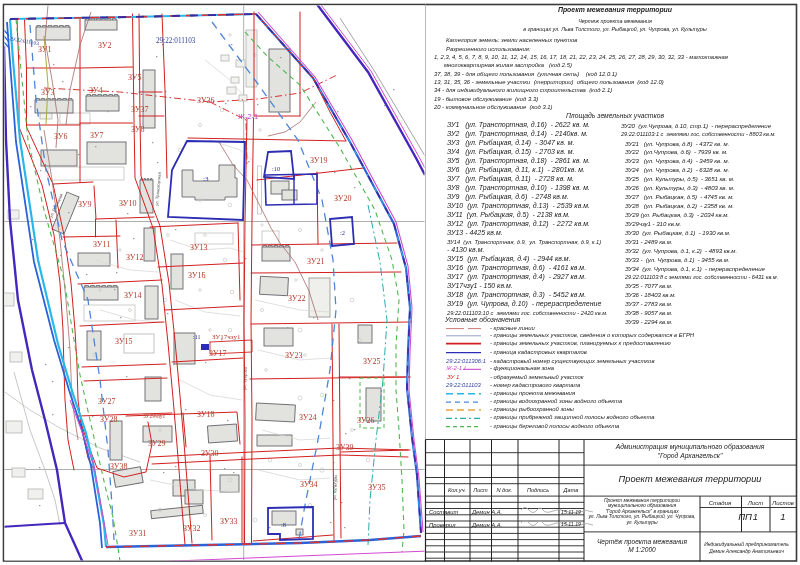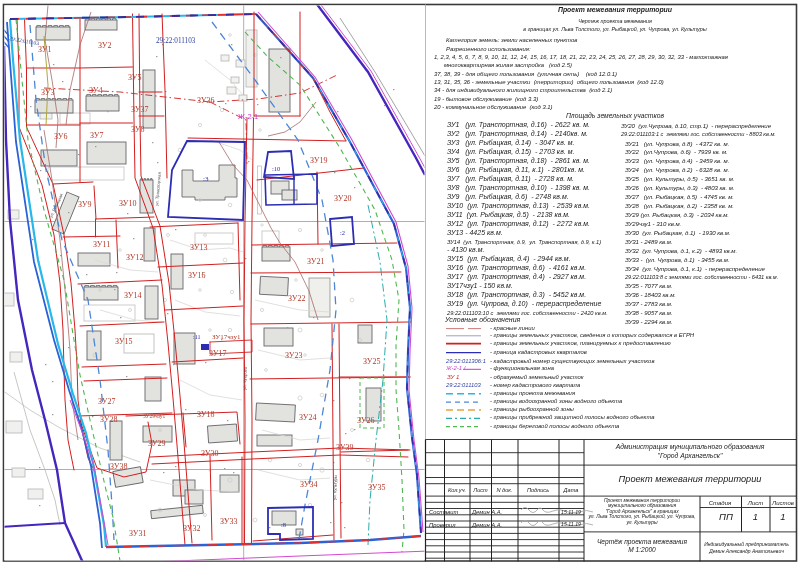--- a/index.html
+++ b/index.html
@@ -680,21 +680,21 @@
 <div class="it ctr" style="left:585.0px;top:497.5px;width:114px;font-size:4.9px;">Проект межевания территории</div>
 <div class="it ctr" style="left:585.0px;top:503.0px;width:114px;font-size:4.9px;">муниципального образования</div>
 <div class="it ctr" style="left:585.0px;top:508.5px;width:114px;font-size:4.9px;">"Город Архангельск" в границах</div>
 <div class="it ctr" style="left:585.0px;top:514.0px;width:114px;font-size:4.9px;">ул. Льва Толстого, ул. Рыбацкой, ул. Чупрова,</div>
 <div class="it ctr" style="left:585.0px;top:519.5px;width:114px;font-size:4.9px;">ул. Культуры</div>
 
 <div class="it ctr" style="left:700.0px;top:499.5px;width:40px;font-size:6.0px;">Стадия</div>
 <div class="it ctr" style="left:741.5px;top:499.5px;width:28px;font-size:6.0px;">Лист</div>
 <div class="it ctr" style="left:769.5px;top:499.5px;width:27px;font-size:6.0px;">Листов</div>
 
-<div class="it ctr" style="left:700.0px;top:512.0px;width:52px;font-size:9.5px;">ПП</div>
+<div class="it ctr" style="left:700.0px;top:512.0px;width:52px;font-size:9.5px;text-align:right;">ПП</div>
 <div class="it ctr" style="left:741.5px;top:512.0px;width:28px;font-size:9.5px;">1</div>
 <div class="it ctr" style="left:769.5px;top:512.0px;width:27px;font-size:9.5px;">1</div>
 
 <div class="it ctr" style="left:585.0px;top:537.5px;width:114px;font-size:6.6px;">Чертёж проекта межевания</div>
 <div class="it ctr" style="left:585.0px;top:546.0px;width:114px;font-size:6.6px;">М 1:2000</div>
 
 <div class="it ctr" style="left:696.5px;top:541.5px;width:100px;font-size:5.0px;">Индивидуальный предприниматель</div>
 <div class="it ctr" style="left:696.5px;top:548.5px;width:100px;font-size:5.0px;">Демин Александр Анатольевич</div>
 
 <div class="it ctr" style="left:444.0px;top:486.5px;width:26px;font-size:5.6px;">Кол.уч.</div>

